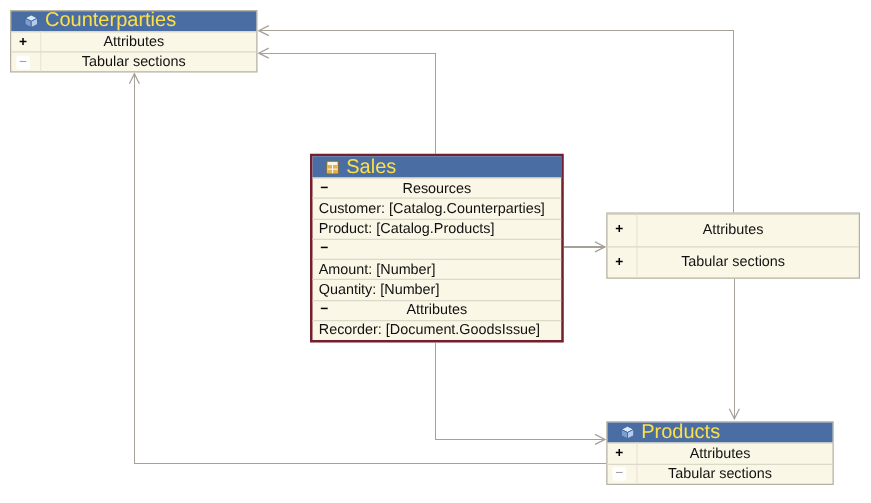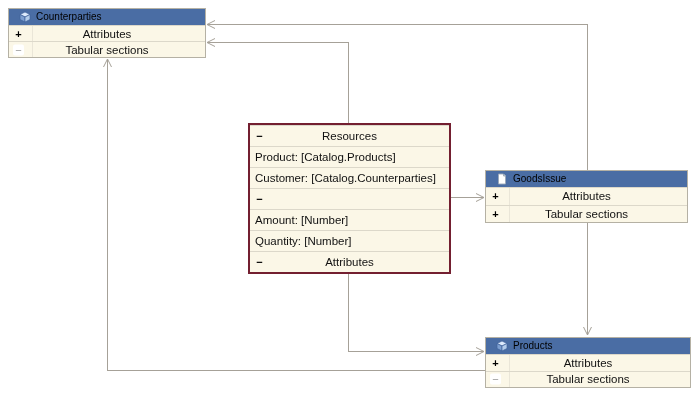--- a/index.html
+++ b/index.html
@@ -8,21 +8,21 @@
     font-family:"Liberation Sans",sans-serif;-webkit-font-smoothing:antialiased;
   }
   .wires{position:absolute;left:0;top:0;width:697px;height:402px;}
   .node{
     position:absolute;box-sizing:border-box;display:flex;flex-direction:column;
     background:#fbf7e7;border:1px solid #b5b1a4;
   }
   .node.selected{border:2px solid #731f30;}
   .node-header{
     flex:0 0 16px;display:flex;align-items:center;gap:5px;
-    background:#4a6da4;color:#000000;font-size:10px;line-height:16px;
+    background:#4a6da4;color:#fde047;font-size:16px;line-height:16px;
     padding-left:10px;white-space:nowrap;overflow:hidden;
   }
   .node.selected .node-header{flex-basis:17px;}
   .node-rows{flex:1;display:flex;flex-direction:column;position:relative;}
   .node-row{
     flex:1;position:relative;display:flex;align-items:center;
     border-top:1px solid #dcd8ca;font-size:11.5px;color:#111;
     white-space:nowrap;overflow:hidden;
   }
   .node-row.section .row-label{flex:1;text-align:center;}
@@ -32,21 +32,21 @@
     width:11px;height:11px;line-height:11px;text-align:center;
     font-size:11px;font-weight:bold;color:#000;
   }
   .expander.muted{color:#9a9a9a;background:#ffffff;border-radius:2px;font-weight:normal;}
   .col-divider{position:absolute;left:23px;top:0;bottom:0;width:1px;background:#eae6d8;}
   .hicon{flex:0 0 auto;display:block;}
   
   #node-counterparties{left:8px;top:8px;width:198px;height:50px;}
   #node-sales{left:248px;top:123px;width:203px;height:151px;}
   #node-goodsissue{left:485px;top:170px;width:203px;height:53px;}
-  #node-products{left:485px;top:337px;width:206px;height:51px;}
+  #node-products{left:485px;top:337px;width:182px;height:51px;}
 </style>
 </head>
 <body>
 
 <div class="canvas">
 
   <svg class="wires" viewBox="0 0 697 402" fill="none" stroke="#a6a198" stroke-width="1" shape-rendering="crispEdges">
 
     <g>
       <polyline points="587,170 587,24.5 207,24.5"></polyline>
@@ -95,55 +95,60 @@
         <span class="row-label">Attributes</span>
       </div>
       <div class="node-row section">
         <span class="expander muted">−</span>
         <span class="row-label">Tabular sections</span>
       </div>
     </div>
   </div>
 
   <div class="node selected" id="node-sales">
+    <div class="node-header">
+      <svg class="hicon" width="12" height="12" viewBox="0 0 12 12">
+        <rect x="1.5" y="1" width="9" height="10" fill="#fdf6e3" stroke="#8c6d1f" stroke-width="0.8"></rect>
+        <rect x="2" y="4" width="8" height="6.6" fill="#e8b04a"></rect>
+        <line x1="2" y1="7.3" x2="10" y2="7.3" stroke="#ffffff" stroke-width="0.8"></line>
+        <line x1="6" y1="4" x2="6" y2="10.6" stroke="#ffffff" stroke-width="0.8"></line>
+      </svg>
+      <span>Sales</span>
+    </div>
     <div class="node-rows">
       <div class="node-row section">
         <span class="expander">−</span>
         <span class="row-label">Resources</span>
       </div>
       <div class="node-row field">
-        <span class="row-label">Product: [Catalog.Products]</span>
+        <span class="row-label">Customer: [Catalog.Counterparties]</span>
       </div>
       <div class="node-row field">
-        <span class="row-label">Customer: [Catalog.Counterparties]</span>
+        <span class="row-label">Product: [Catalog.Products]</span>
       </div>
       <div class="node-row section">
         <span class="expander">−</span>
       </div>
       <div class="node-row field">
         <span class="row-label">Amount: [Number]</span>
       </div>
       <div class="node-row field">
         <span class="row-label">Quantity: [Number]</span>
       </div>
       <div class="node-row section">
         <span class="expander">−</span>
         <span class="row-label">Attributes</span>
       </div>
+      <div class="node-row field">
+        <span class="row-label">Recorder: [Document.GoodsIssue]</span>
+      </div>
     </div>
   </div>
 
   <div class="node" id="node-goodsissue">
-    <div class="node-header">
-      <svg class="hicon" width="12" height="12" viewBox="0 0 12 12">
-        <path d="M2.5,1 L7.5,1 L9.5,3 L9.5,11 L2.5,11 Z" fill="#ffffff" stroke="#9aa7b8" stroke-width="0.9"></path>
-        <path d="M7.5,1 L7.5,3 L9.5,3 Z" fill="#d7dee8" stroke="#9aa7b8" stroke-width="0.9"></path>
-      </svg>
-      <span>GoodsIssue</span>
-    </div>
     <div class="node-rows">
       <span class="col-divider"></span>
       <div class="node-row section">
         <span class="expander">+</span>
         <span class="row-label">Attributes</span>
       </div>
       <div class="node-row section">
         <span class="expander">+</span>
         <span class="row-label">Tabular sections</span>
       </div>

